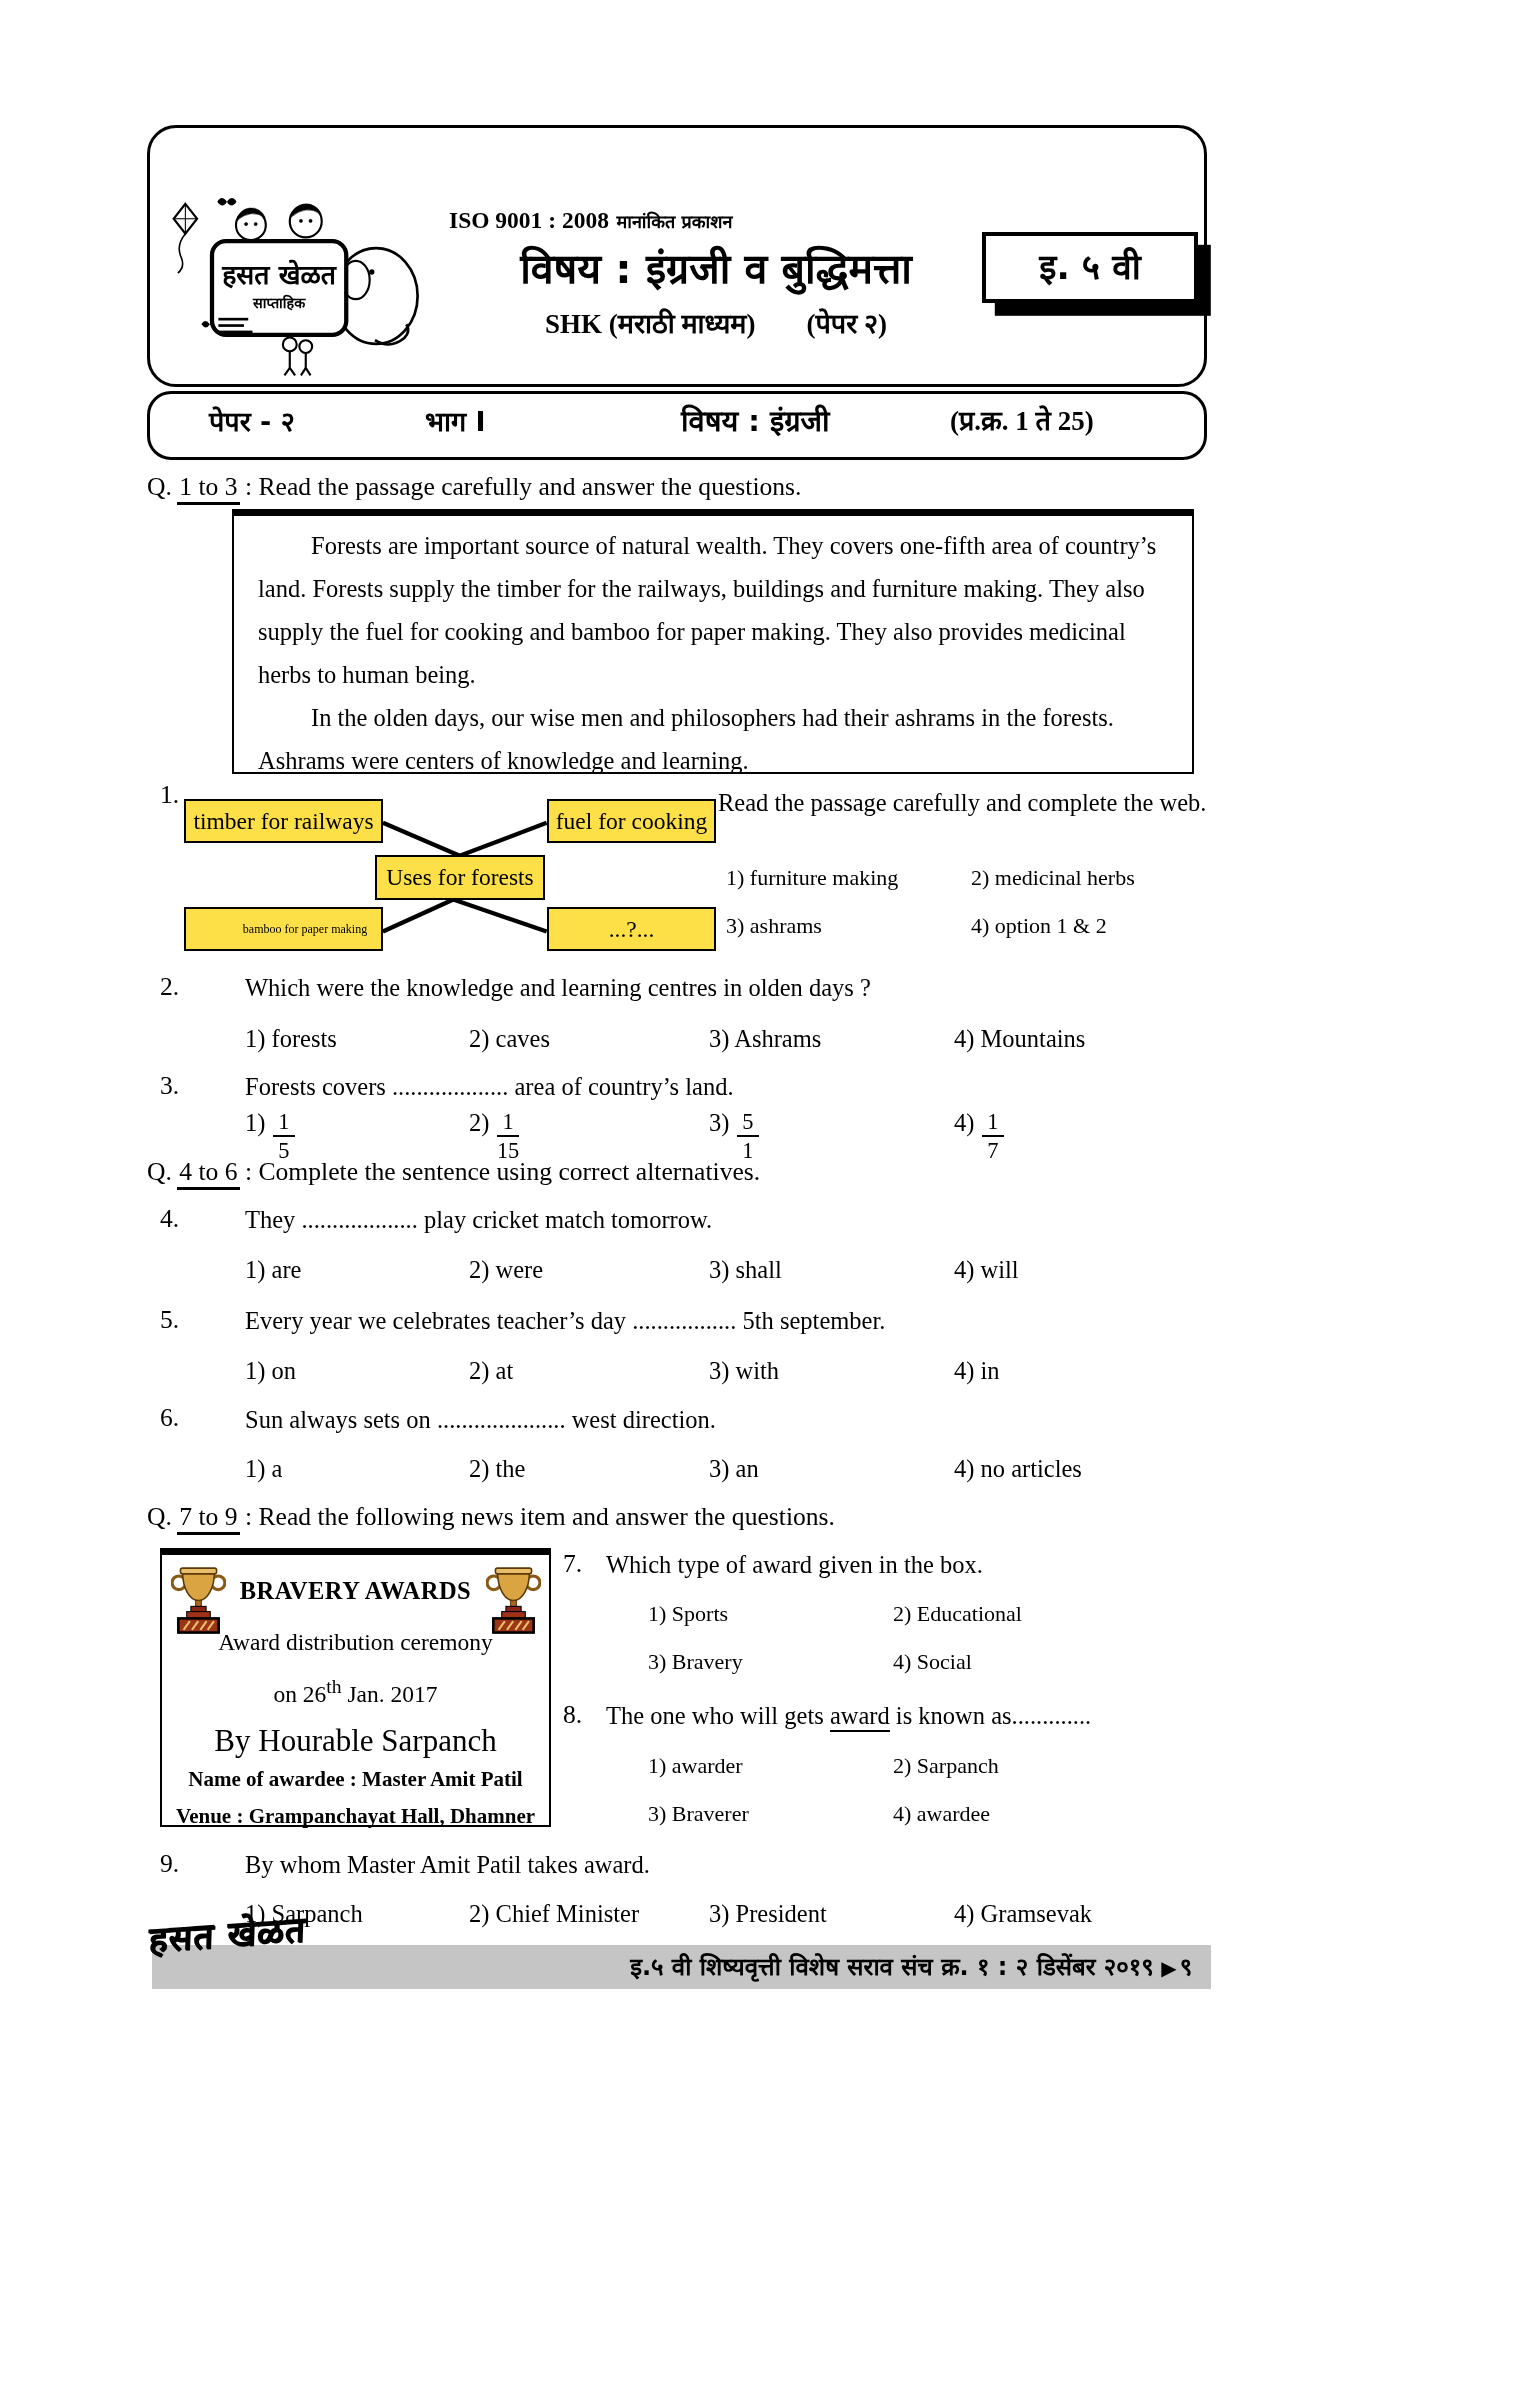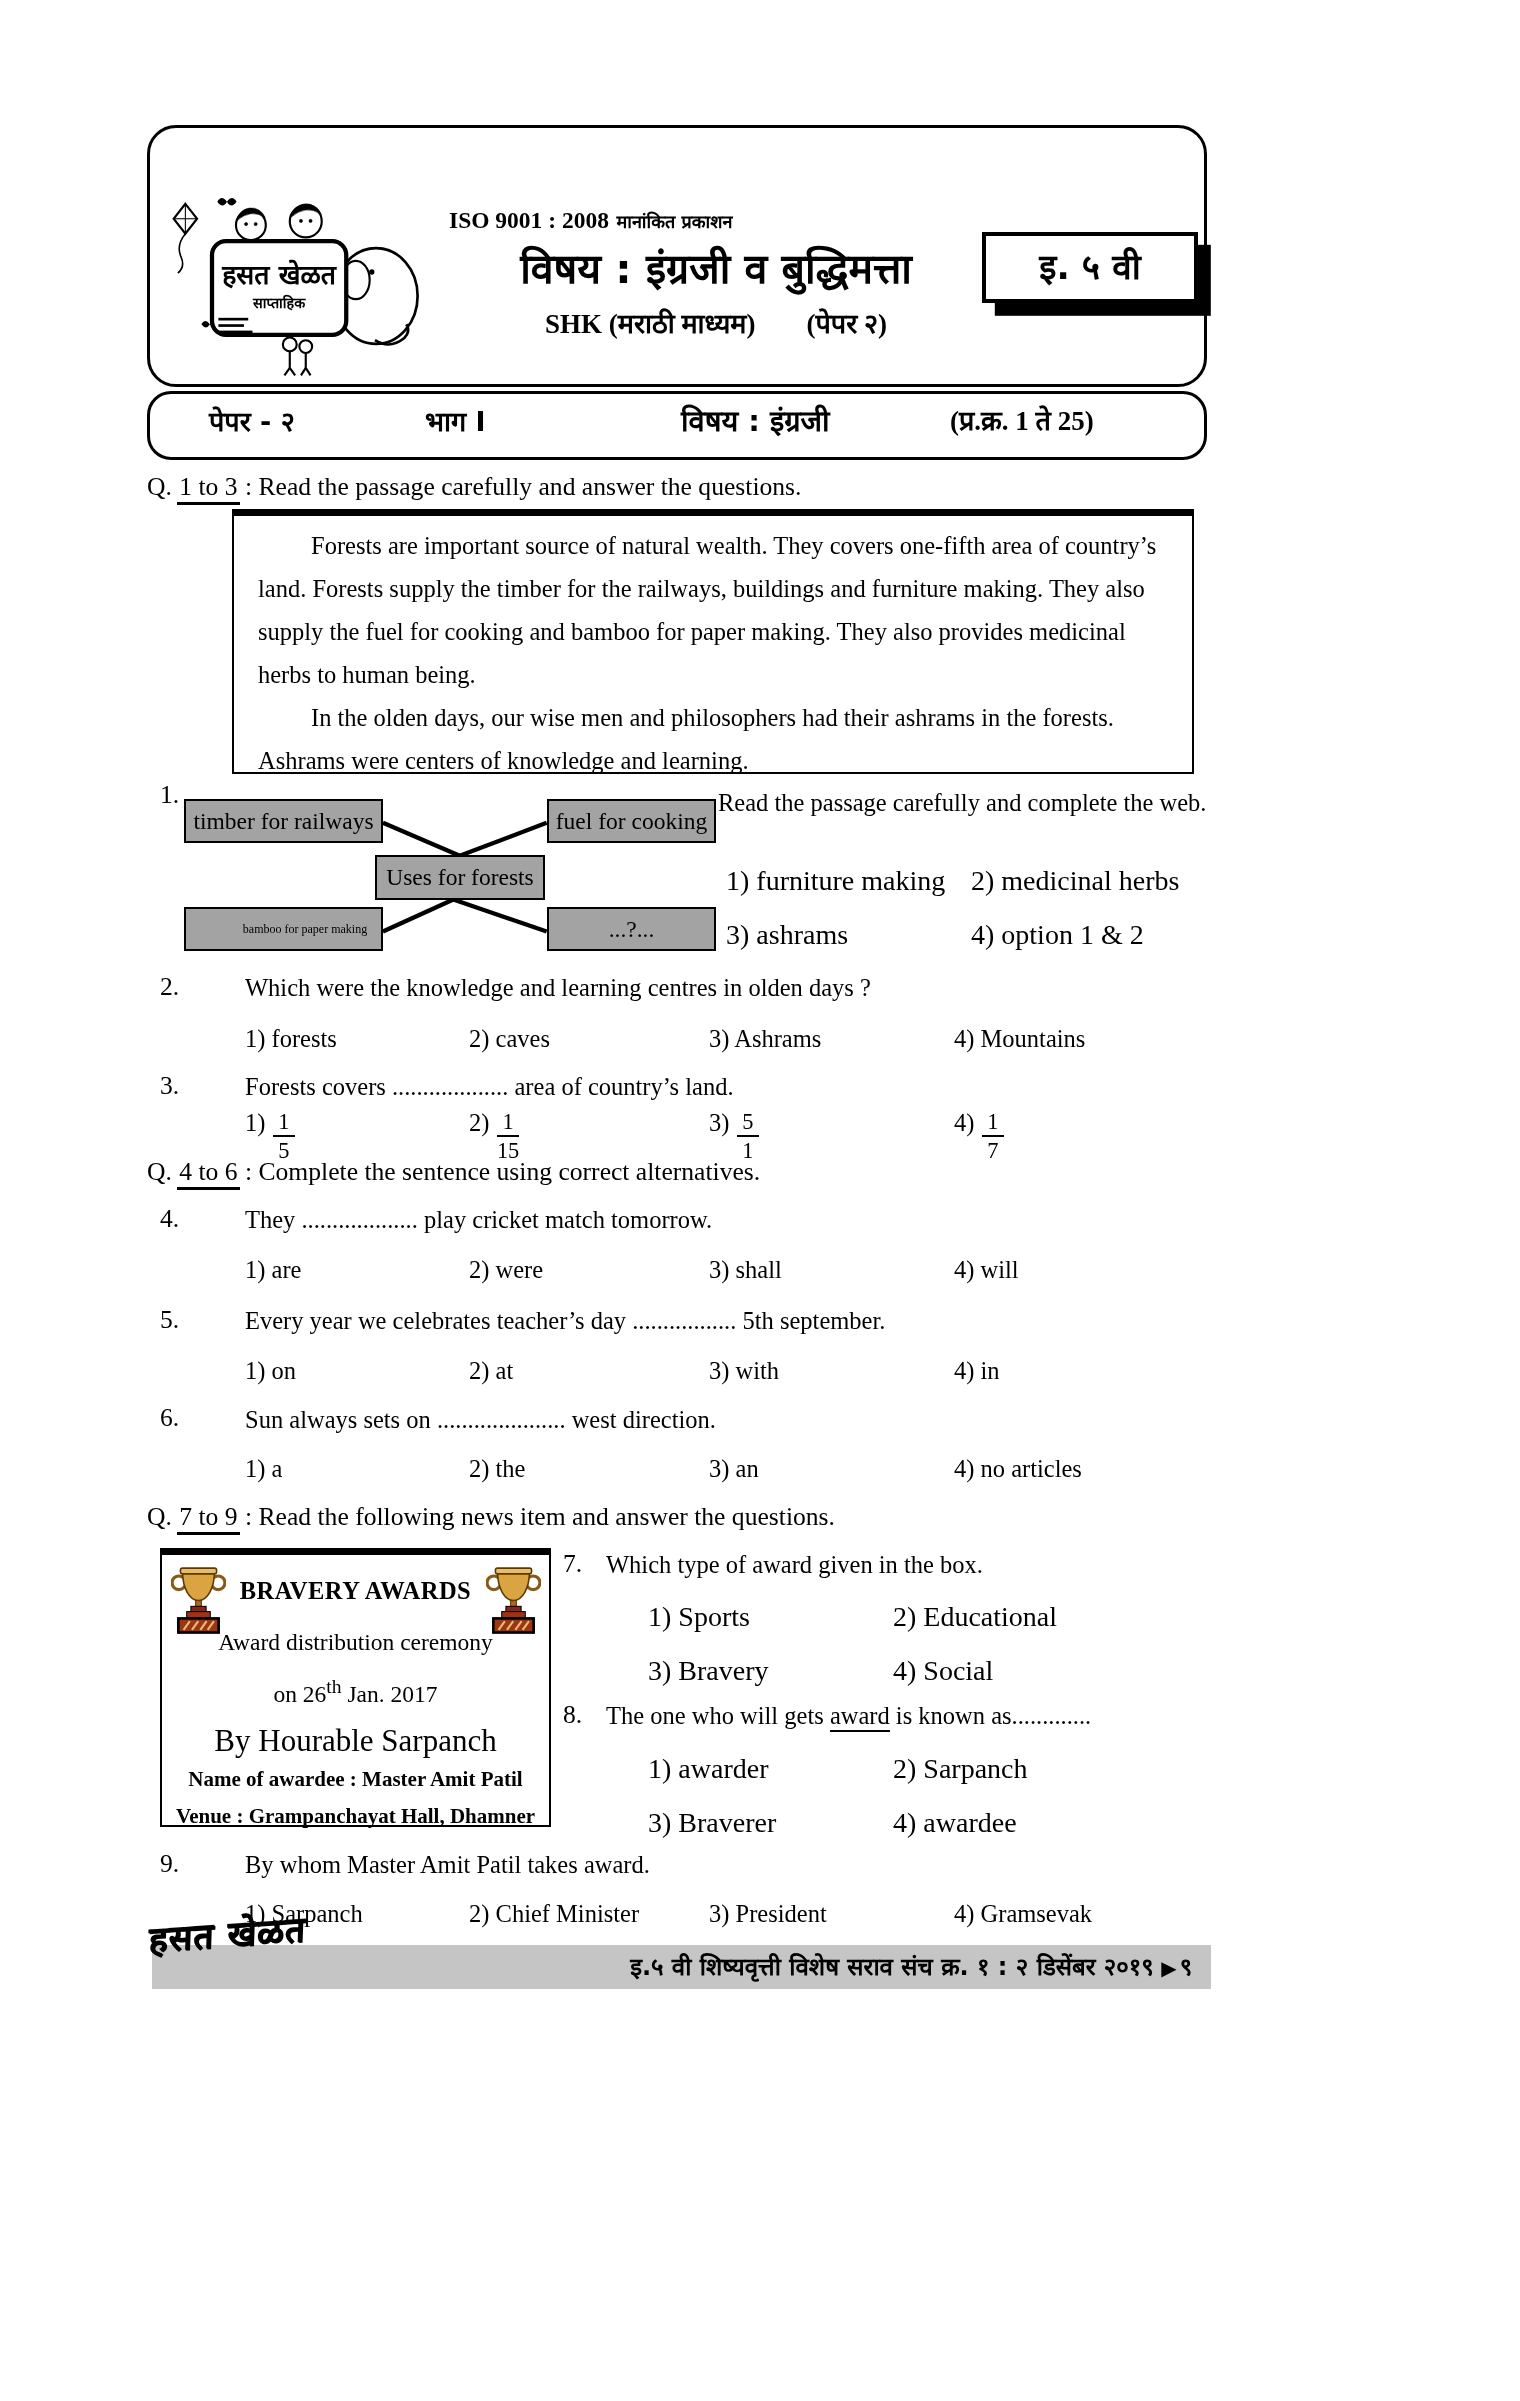--- a/index.html
+++ b/index.html
@@ -38,25 +38,25 @@
 
   
   .passage-box{left:232px;top:509px;width:962px;height:265px;border:2.7px solid #000;border-top:7.5px solid #000;
                padding:7.5px 24px 0 24px;box-sizing:border-box;}
   .passage-box p{margin:0;font-size:24.5px;line-height:43px;text-indent:53px;}
 
   
   .qno{font-size:25.6px;}
   .qtext{font-size:24.5px;white-space:nowrap;}
   .optrow{display:grid;grid-template-columns:224px 240px 245px auto;font-size:24.5px;white-space:nowrap;}
-  .optrow2{display:grid;grid-template-columns:245px auto;row-gap:22.4px;font-size:28px;white-space:nowrap;}
+  .optrow2{display:grid;grid-template-columns:245px auto;row-gap:22.4px;font-size:22px;white-space:nowrap;}
 
   
   .wb{border:2.7px solid #000;display:flex;align-items:center;justify-content:center;text-align:center;
-      font-size:23.5px;background:#a3a3a3;box-sizing:border-box;}
+      font-size:23.5px;background:#fde047;box-sizing:border-box;}
   .wb-tl{left:184px;top:799px;width:199px;height:44px;}
   .wb-tr{left:547px;top:799px;width:169px;height:44px;}
   .wb-c {left:375px;top:855px;width:170px;height:45px;}
   .wb-bl{left:184px;top:907px;width:199px;height:44px;font-size:12px;padding-left:43px;}
   .wb-br{left:547px;top:907px;width:169px;height:44px;}
   .q1-instr{left:718px;top:780px;width:499px;font-size:24.5px;line-height:45px;}
 
   
   .fcell{display:flex;align-items:flex-start;}
   .frac{display:inline-block;text-align:center;font-size:22.4px;line-height:1.12;margin-left:7.5px;vertical-align:middle;}

